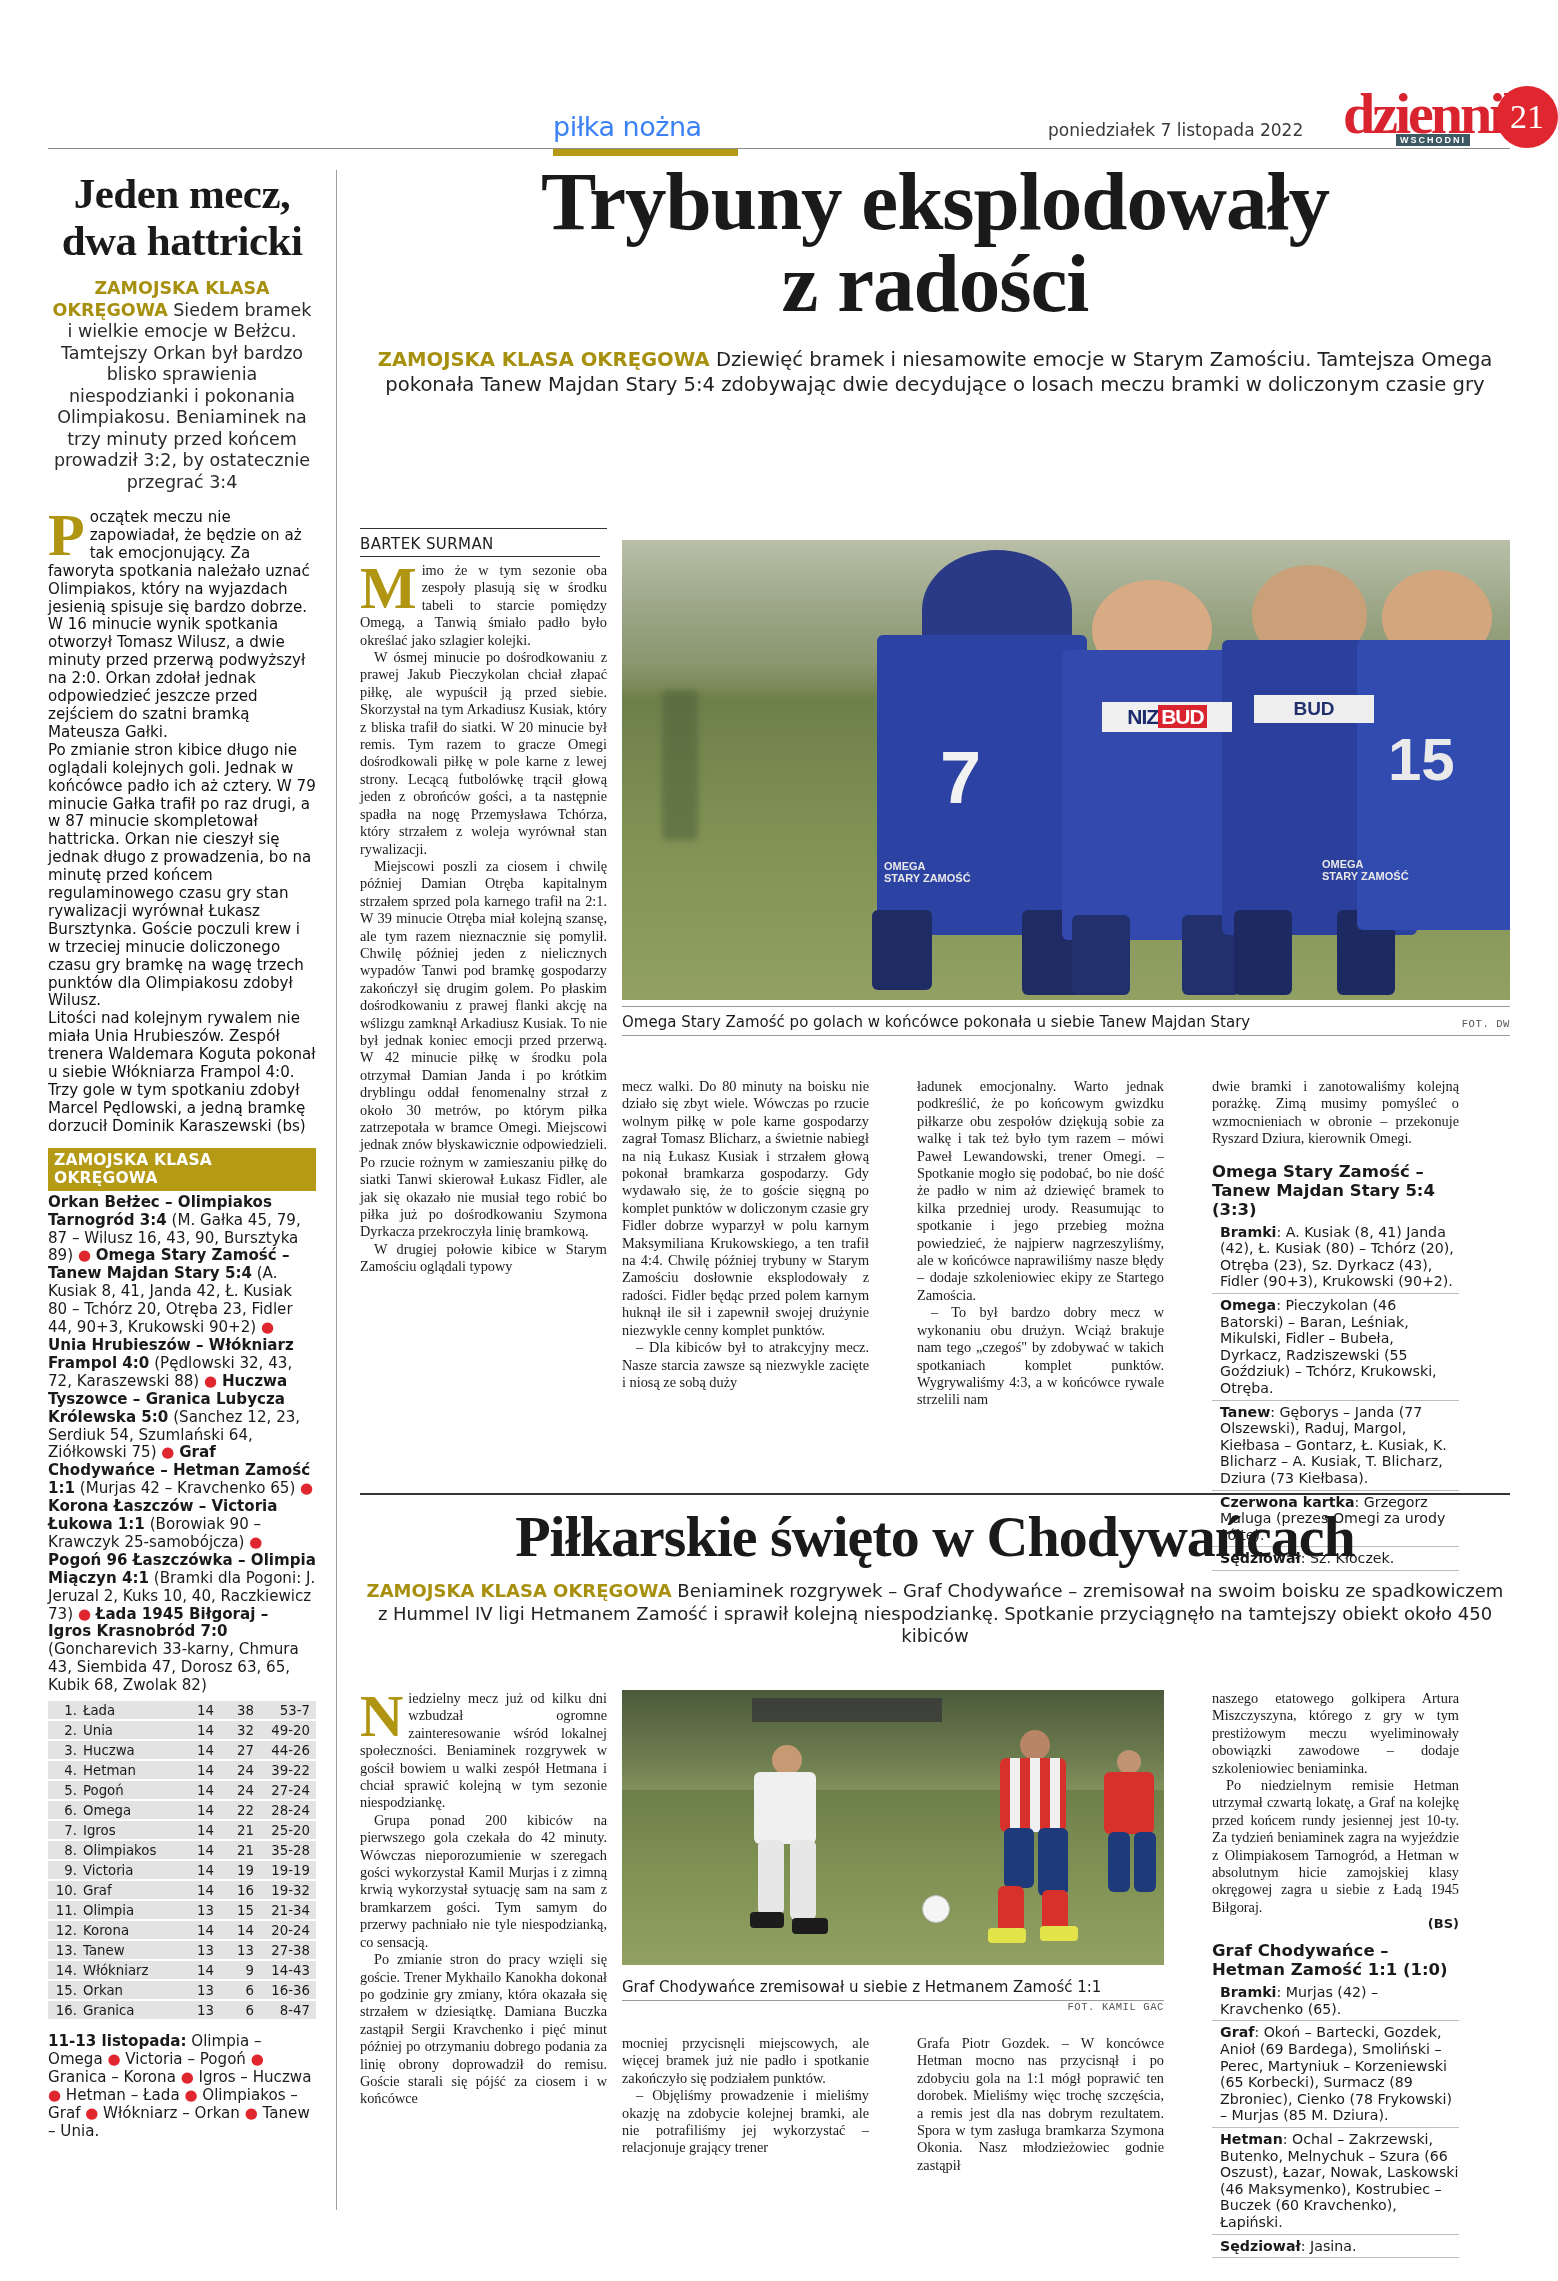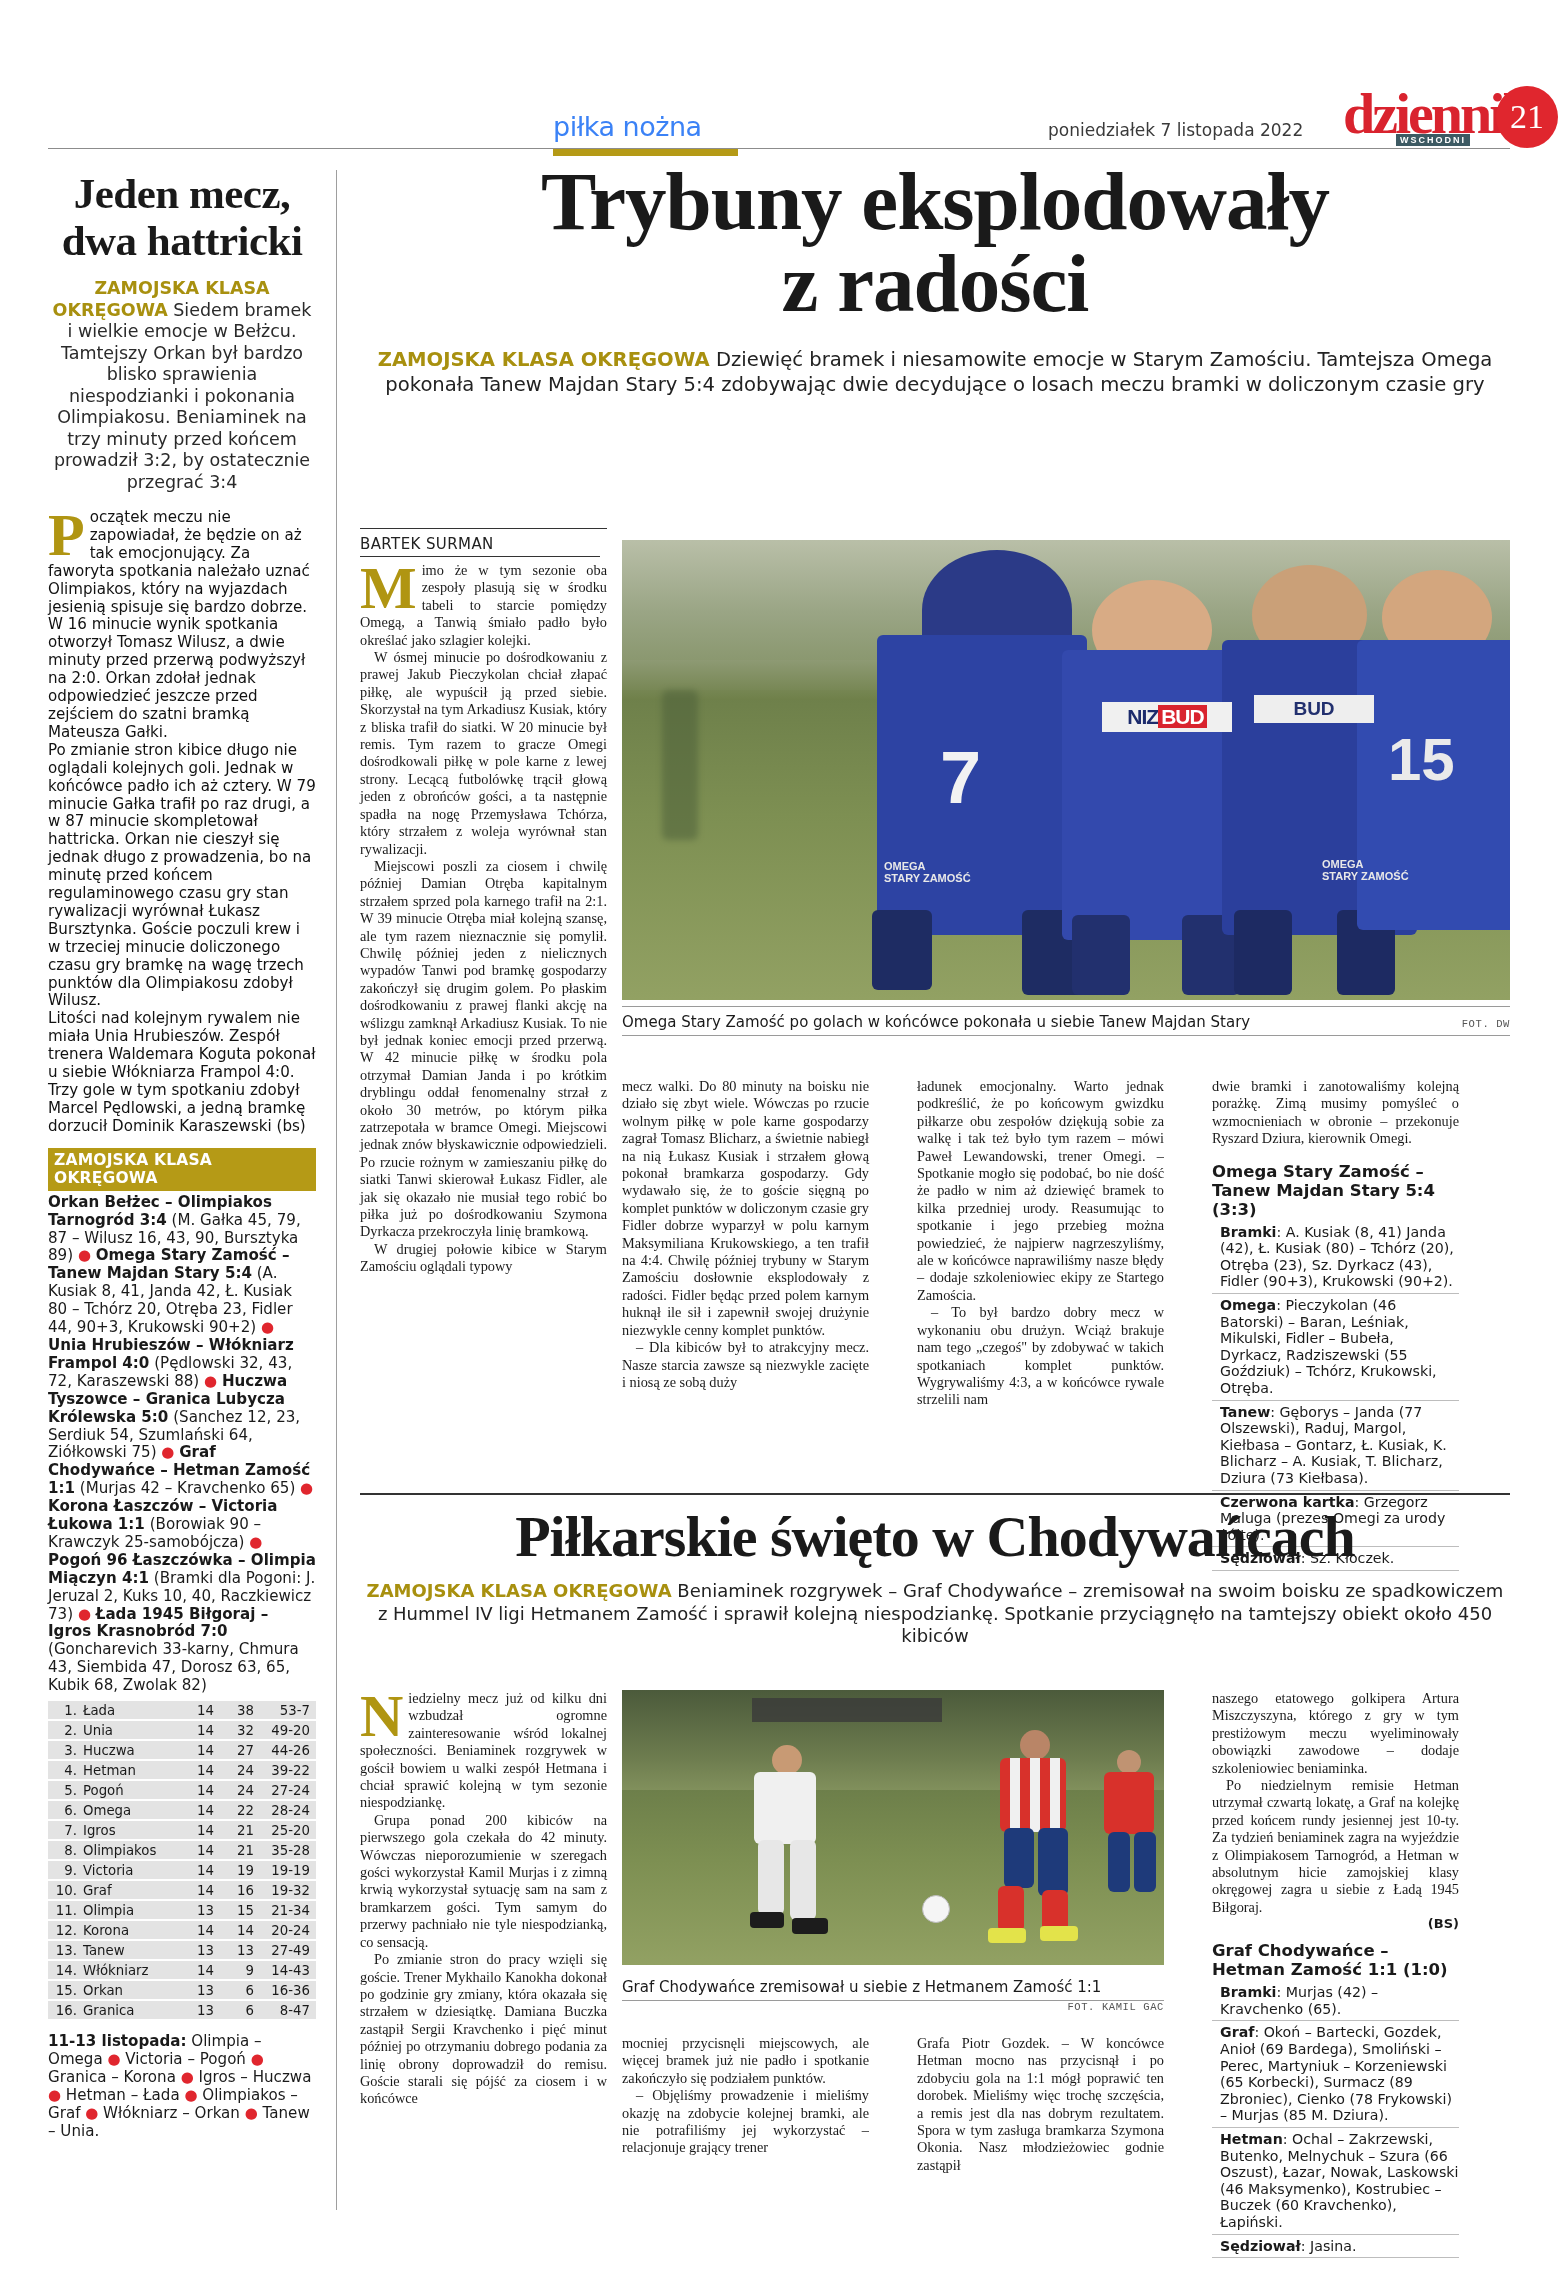--- a/index.html
+++ b/index.html
@@ -203,21 +203,21 @@
             <td class="team">Korona</td>
             <td class="num">14</td>
             <td class="num">14</td>
             <td class="gd">20-24</td>
           </tr>
         <tr>
             <td class="pos">13.</td>
             <td class="team">Tanew</td>
             <td class="num">13</td>
             <td class="num">13</td>
-            <td class="gd">27-49</td>
+            <td class="gd">27-38</td>
           </tr>
         <tr>
             <td class="pos">14.</td>
             <td class="team">Włókniarz</td>
             <td class="num">14</td>
             <td class="num">9</td>
             <td class="gd">14-43</td>
           </tr>
         <tr>
             <td class="pos">15.</td>

